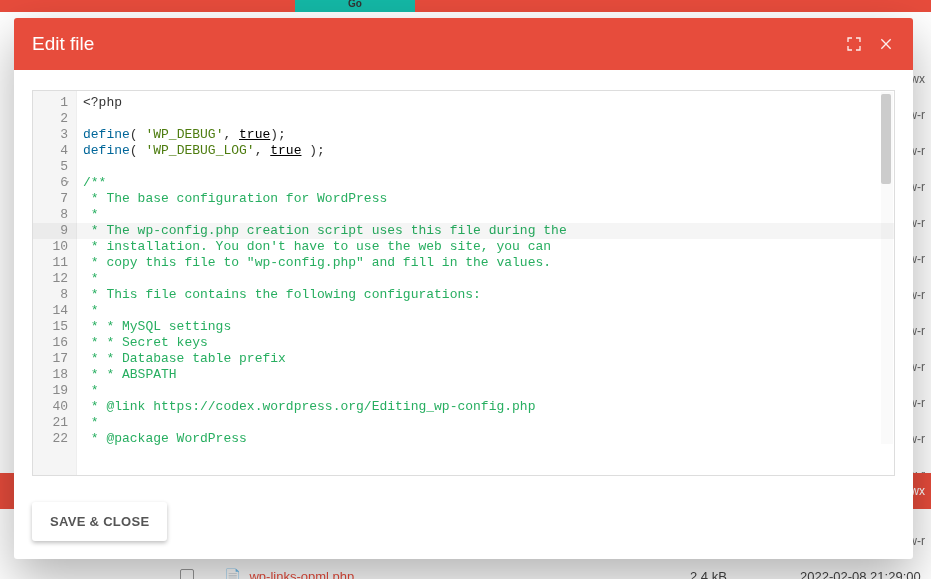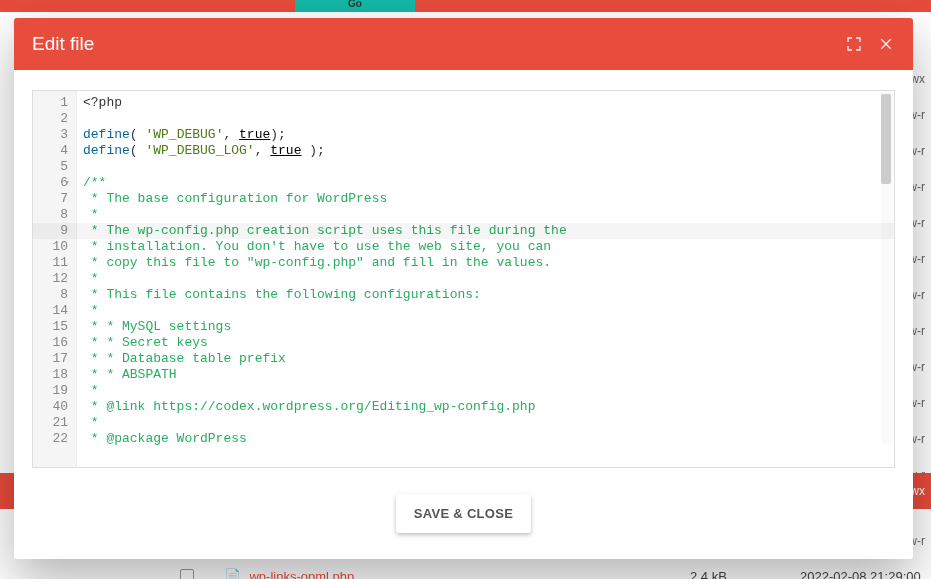--- a/index.html
+++ b/index.html
@@ -42,21 +42,21 @@
   .code .line { height: 16px; }
   .code .hl-line { position: absolute; left: 0; right: 0; height: 16px; background: rgba(0,0,0,0.04); }
   .tok-php { color: #333; }
   .tok-fn  { color: #069; }
   .tok-str { color: #4d7c0f; }
   .tok-bool{ color: #000000; text-decoration: underline; }
   .tok-comm{ color: #27ae60; }
   .scroll-track { position: absolute; right: 1px; top: 1px; width: 12px; height: 352px; background: rgba(0,0,0,0.02); }
   .scroll-thumb { position: absolute; right: 2px; top: 2px; width: 10px; height: 90px; background: #ccc; border-radius: 2px; }
 
-  .modal-footer { padding: 14px 18px 26px; display: flex; justify-content: center; gap: 10px; }
+  .modal-footer { padding: 14px 18px 18px; display: flex; justify-content: flex-start; gap: 10px; }
   .btn { font-size: 13px; font-weight: 700; letter-spacing: 0.3px; padding: 12px 18px; border-radius: 3px; border: none; cursor: pointer; box-shadow: 0 2px 4px rgba(0,0,0,0.25); }
   .btn-light { background: #fff; color: #555; }
   .btn-red   { background: #e74c3c; color: #fff; }
 </style>
 </head>
 <body>
 
 <div class="bg">
   <div class="bg-toolbar"></div>
   <div class="bg-go">

